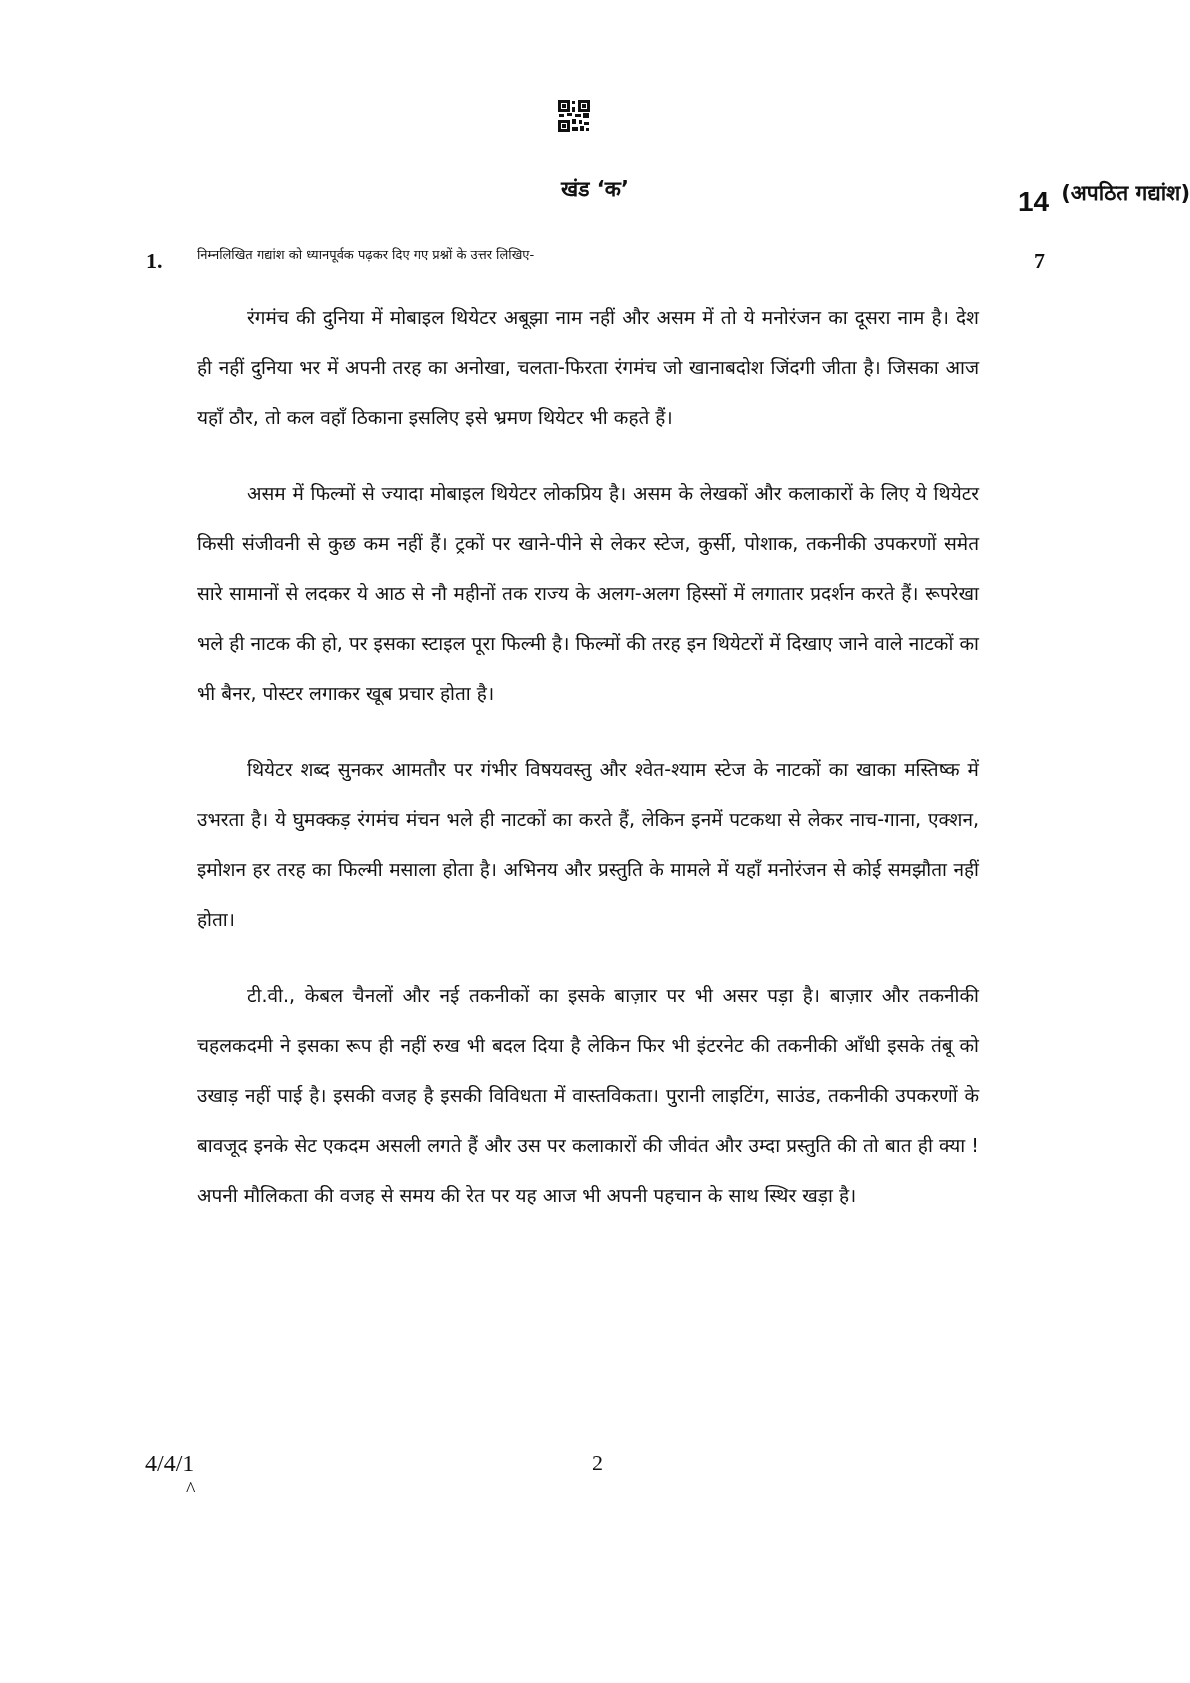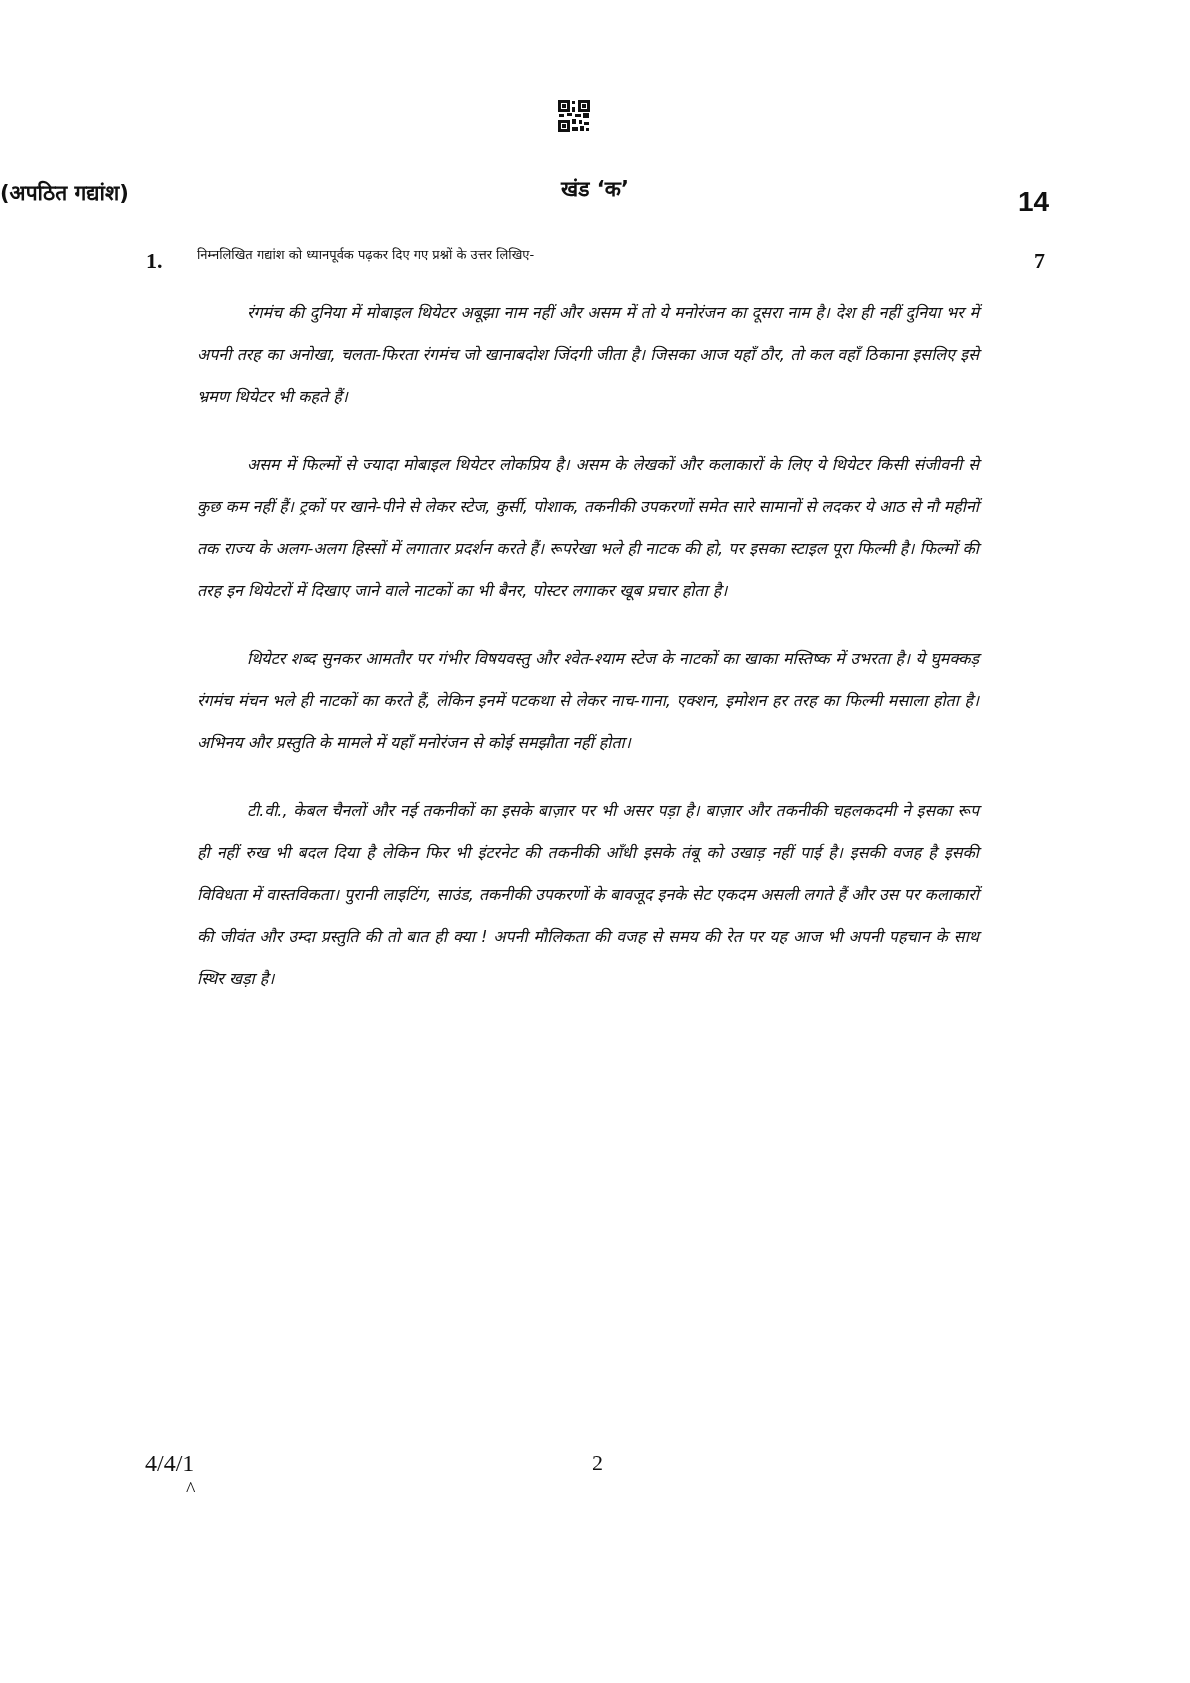--- a/index.html
+++ b/index.html
@@ -1,31 +1,31 @@
 <!DOCTYPE html>
 <html><head>
   <meta charset="utf-8">
   <style>
     html, body { margin: 0; padding: 0; background: #ffffff; }
     body { width: 1190px; height: 1683px; position: relative; overflow: hidden;
            font-family: "DejaVu Sans", sans-serif; color: #111111; }
     .qr { position: absolute; left: 558px; top: 100px; width: 32px; height: 32px; }
     .section-title { position: absolute; left: 0; width: 1190px; text-align: center;
                      top: 140px; font-size: 21px; font-weight: bold; margin-top: 34px; }
-    .section-sub { position: absolute; left: 0; width: 1190px; text-align: left;
+    .section-sub { position: absolute; left: 0; width: 1190px; text-align: right;
                    top: 178px; font-size: 21px; font-weight: bold; }
     .marks-total { position: absolute; left: 1018px; top: 186px; font-family: Liberation Sans, sans-serif;
                    font-weight: bold; font-size: 28px; }
     .q-num { position: absolute; left: 146px; top: 248px; font-family: "Liberation Serif", serif;
              font-weight: bold; font-size: 22px; }
     .q-text { position: absolute; left: 197px; top: 245px; font-size: 13px; }
     .q-marks { position: absolute; left: 1034px; top: 248px; font-family: "Liberation Serif", serif;
                font-weight: bold; font-size: 22px; }
     .passage { position: absolute; left: 197px; top: 292px; width: 782px; }
-    .para { font-size: 16px; line-height: 42px; text-align: justify; text-indent: 50px; margin: 0 0 26px 0; font-style: italic; }
+    .para { font-size: 19px; line-height: 50px; text-align: justify; text-indent: 50px; margin: 0 0 26px 0; }
     .footer-code { position: absolute; left: 145px; top: 1450px; font-family: "Liberation Serif", serif; font-size: 24px; }
     .footer-caret { position: absolute; left: 186px; top: 1478px; font-family: "Liberation Serif", serif; font-size: 20px; }
     .page-num { position: absolute; left: 592px; top: 1450px; font-family: "Liberation Serif", serif; font-size: 22px; }
   </style>
 </head>
 <body>
 
 <svg class="qr" viewBox="0 0 8 8" shape-rendering="crispEdges">
   <rect x="0" y="0" width="3" height="3" fill="#111"></rect>
     <rect x="0.7" y="0.7" width="1.6" height="1.6" fill="#fff"></rect>

